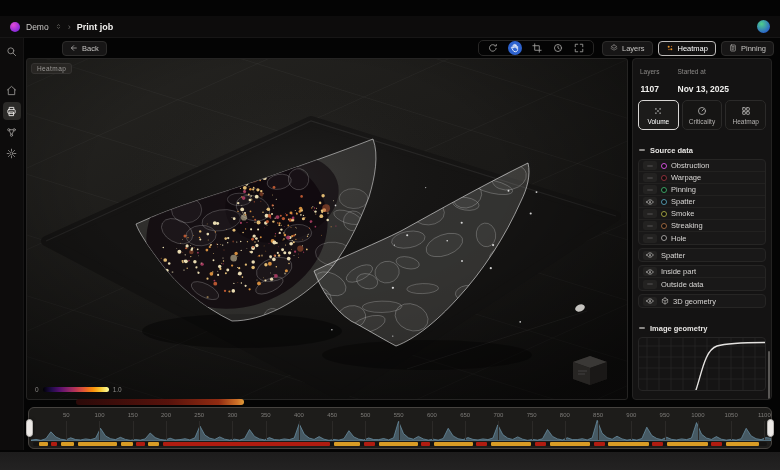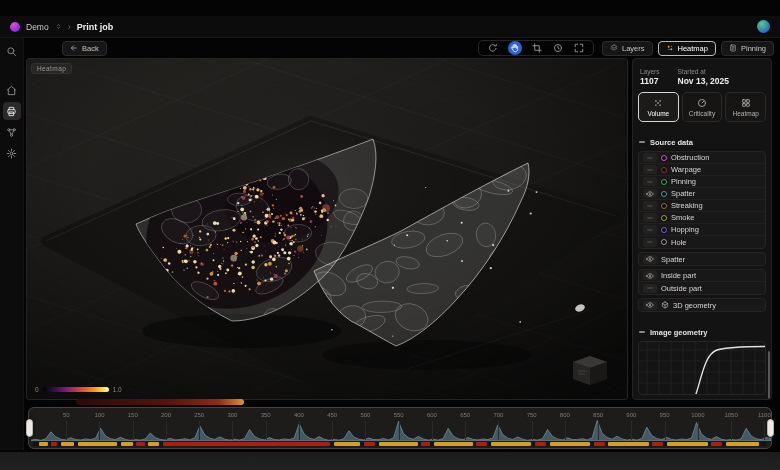--- a/index.html
+++ b/index.html
@@ -38,21 +38,21 @@
   #modebadge{left:4px;top:4px;background:rgba(42,40,38,.85);border:1px solid #343230;border-radius:3px;color:#9b9997;font-size:6.5px;padding:1px 5px;letter-spacing:.4px;}
   #colorbar{left:8px;bottom:6px;display:flex;align-items:center;gap:4px;}
   #cbar{width:66px;height:5px;border-radius:2.5px;}
   .cbl{font-size:6.5px;color:#8a8886;}
 
   
   #inspector{left:632px;top:58px;width:140px;height:342px;background:#141313;border:1px solid #242322;border-radius:4px;padding:5px 5px 0 5px;overflow:hidden;}
   #insphead{display:flex;align-items:center;gap:4px;color:#eceae8;font-size:8.5px;font-weight:bold;height:13px;}
   #inspmeta{display:flex;gap:18px;margin:4px 0 6px 2px;}
   .metacol .ml{font-size:6.5px;color:#8b8987;}
-  .metacol .mv{font-size:8.5px;color:#f0efed;font-weight:bold;margin-top:1px;}
+  .metacol .mv{font-size:8.5px;color:#f0efed;font-weight:bold;margin-top:9px;text-align:center;}
   #tabs{display:flex;gap:3px;margin-bottom:7px;}
   .tab{flex:1;height:30px;background:#161514;border:1px solid #2b2a29;border-radius:5px;display:flex;flex-direction:column;align-items:center;justify-content:center;gap:2px;color:#b5b3b1;font-size:6.5px;}
   .tab.selected{border-color:#d8d6d4;background:#1c1b1a;color:#fff;}
   .secthead{display:flex;align-items:center;gap:5px;color:#e8e6e4;font-size:7.5px;font-weight:bold;height:12px;margin:14px 0 3px 1px;}
   .minus{width:6px;height:1.5px;background:#8a8886;border-radius:1px;}
   .group{background:#191818;border:1px solid #262524;border-radius:4px;margin-bottom:3px;overflow:hidden;}
   .srow{display:flex;align-items:center;gap:4px;height:12px;padding:0 4px;border-bottom:1px solid #222120;}
   .srow:last-child{border-bottom:none;}
   .tgl{width:14px;height:9px;border-radius:2px;background:#232221;display:flex;align-items:center;justify-content:center;color:#cfcdcb;flex:none;}
   .tgl.off{color:#706e6c;}
@@ -800,47 +800,38 @@
             </span>
             <span class="dot" style="border-color:#4f93a8"></span>
             <span class="rlabel">Spatter</span>
           </div>
           <div class="srow">
             <span class="tgl off">
               <svg width="8" height="8" viewBox="0 0 24 24" fill="none" stroke="currentColor" stroke-width="2" stroke-linecap="round" stroke-linejoin="round">
                 <path d="M5 12h14"></path>
               </svg>
             </span>
+            <span class="dot" style="border-color:#9a9a3f"></span>
+            <span class="rlabel">Smoke</span>
+          </div>
+          <div class="srow">
+            <span class="tgl off">
+              <svg width="8" height="8" viewBox="0 0 24 24" fill="none" stroke="currentColor" stroke-width="2" stroke-linecap="round" stroke-linejoin="round">
+                <path d="M5 12h14"></path>
+              </svg>
+            </span>
             <span class="dot" style="border-color:#96623c"></span>
             <span class="rlabel">Streaking</span>
           </div>
           <div class="srow">
             <span class="tgl off">
               <svg width="8" height="8" viewBox="0 0 24 24" fill="none" stroke="currentColor" stroke-width="2" stroke-linecap="round" stroke-linejoin="round">
                 <path d="M5 12h14"></path>
               </svg>
             </span>
-            <span class="dot" style="border-color:#9a9a3f"></span>
-            <span class="rlabel">Smoke</span>
-          </div>
-          <div class="srow">
-            <span class="tgl off">
-              <svg width="8" height="8" viewBox="0 0 24 24" fill="none" stroke="currentColor" stroke-width="2" stroke-linecap="round" stroke-linejoin="round">
-                <path d="M5 12h14"></path>
-              </svg>
-            </span>
-            <span class="dot" style="border-color:#7b58d8"></span>
-            <span class="rlabel">Hopping</span>
-          </div>
-          <div class="srow">
-            <span class="tgl off">
-              <svg width="8" height="8" viewBox="0 0 24 24" fill="none" stroke="currentColor" stroke-width="2" stroke-linecap="round" stroke-linejoin="round">
-                <path d="M5 12h14"></path>
-              </svg>
-            </span>
             <span class="dot" style="border-color:#9c9a98"></span>
             <span class="rlabel">Hole</span>
           </div>
         </div>
         <div class="group">
           <div class="srow">
             <span class="tgl">
               <svg width="8" height="8" viewBox="0 0 24 24" fill="none" stroke="currentColor" stroke-width="2" stroke-linecap="round" stroke-linejoin="round">
                 <path d="M2 12s4-6.5 10-6.5S22 12 22 12s-4 6.5-10 6.5S2 12 2 12z"></path>
                 <circle cx="12" cy="12" r="2.6" fill="currentColor" stroke="none"></circle>
@@ -858,21 +849,21 @@
               </svg>
             </span>
             <span class="rlabel">Inside part</span>
           </div>
           <div class="srow">
             <span class="tgl off">
               <svg width="8" height="8" viewBox="0 0 24 24" fill="none" stroke="currentColor" stroke-width="2" stroke-linecap="round" stroke-linejoin="round">
                 <path d="M5 12h14"></path>
               </svg>
             </span>
-            <span class="rlabel">Outside part</span>
+            <span class="rlabel">Outside data</span>
           </div>
         </div>
         <div class="group">
           <div class="srow">
             <span class="tgl">
               <svg width="8" height="8" viewBox="0 0 24 24" fill="none" stroke="currentColor" stroke-width="2" stroke-linecap="round" stroke-linejoin="round">
                 <path d="M2 12s4-6.5 10-6.5S22 12 22 12s-4 6.5-10 6.5S2 12 2 12z"></path>
                 <circle cx="12" cy="12" r="2.6" fill="currentColor" stroke="none"></circle>
               </svg>
             </span>

